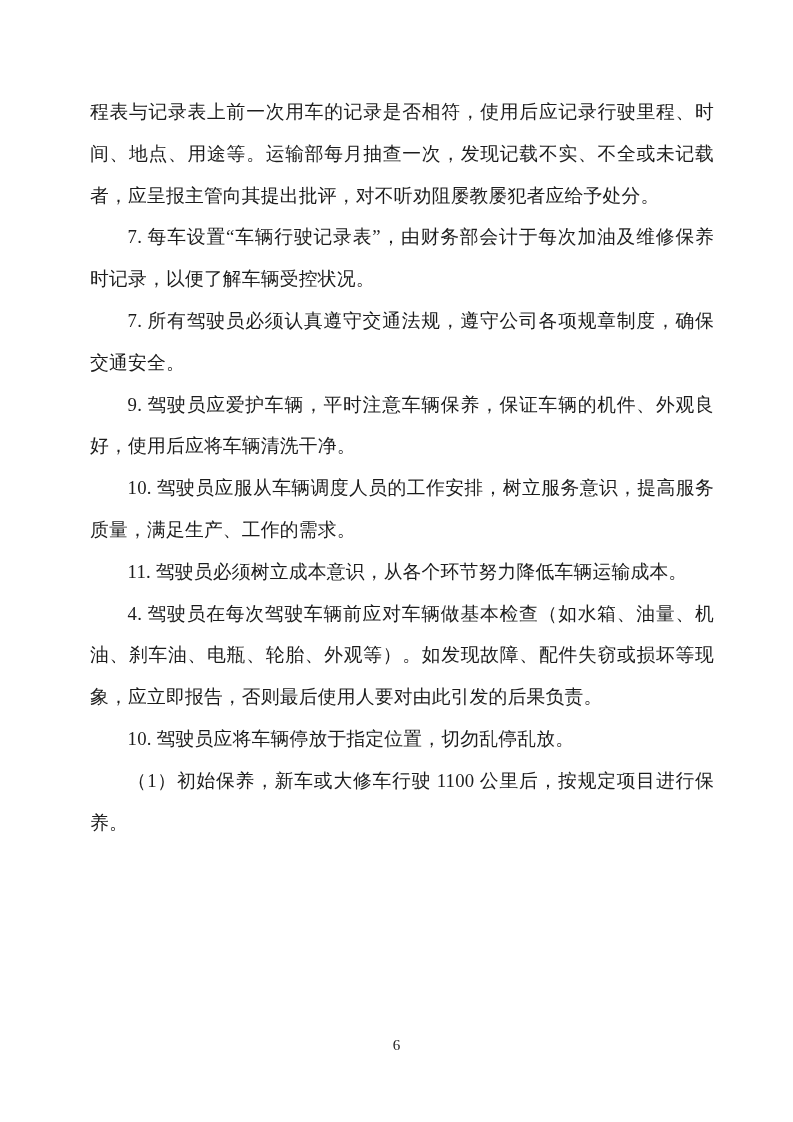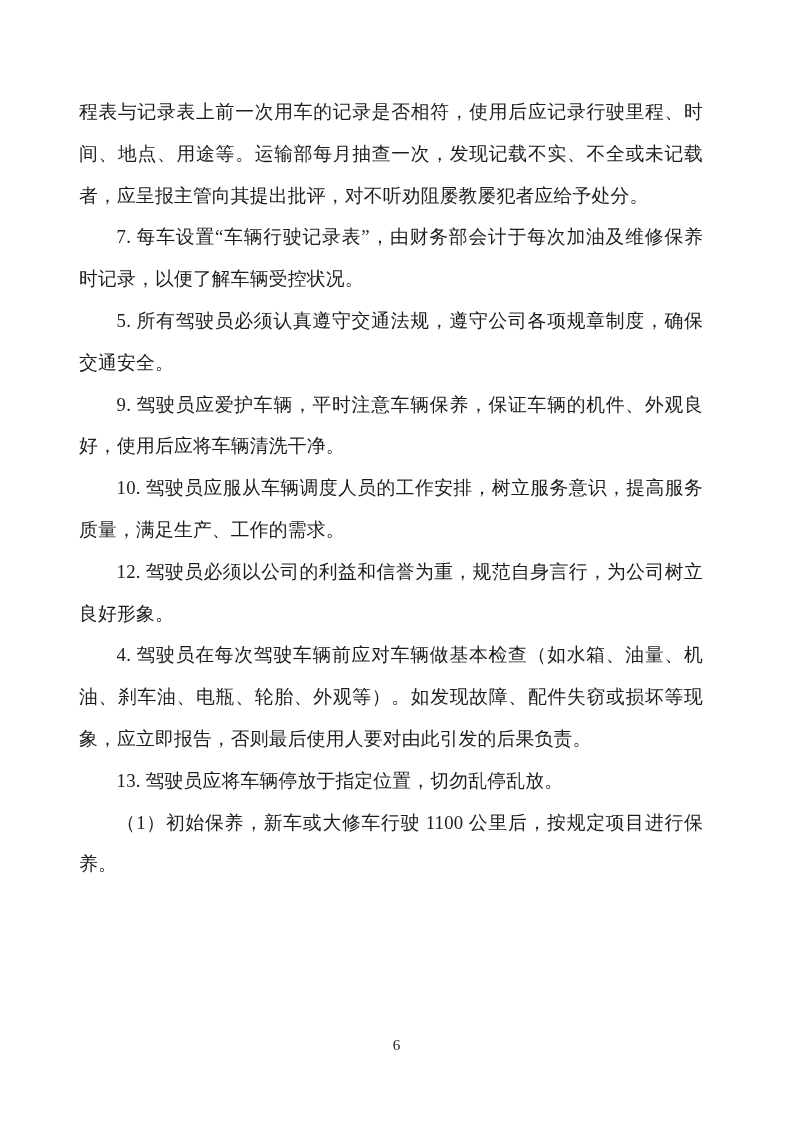--- a/index.html
+++ b/index.html
@@ -9,21 +9,21 @@
   }
   .page {
     position: relative;
     width: 793px;
     height: 1122px;
     background: #ffffff;
     overflow: hidden;
   }
   .content {
     position: absolute;
-    left: 79px;
+    left: 90px;
     top: 91px;
     width: 624px;
   }
   .para {
     margin: 0;
     padding: 0;
     font-family: "Liberation Serif", "DejaVu Serif", serif;
     font-size: 18.8px;
     line-height: 41.8px;
     letter-spacing: 0.2px;
@@ -46,22 +46,22 @@
     color: #1c1c1c;
   }
 </style>
 </head>
 <body>
 
 <div class="page">
   <div class="content">
     <p class="para no-indent">程表与记录表上前一次用车的记录是否相符，使用后应记录行驶里程、时间、地点、用途等。运输部每月抽查一次，发现记载不实、不全或未记载者，应呈报主管向其提出批评，对不听劝阻屡教屡犯者应给予处分。</p>
     <p class="para">7. 每车设置“车辆行驶记录表”，由财务部会计于每次加油及维修保养时记录，以便了解车辆受控状况。</p>
-    <p class="para">5. 所有驾驶员必须认真遵守交通法规，遵守公司各项规章制度，确保交通安全。</p>
+    <p class="para">7. 所有驾驶员必须认真遵守交通法规，遵守公司各项规章制度，确保交通安全。</p>
     <p class="para">9. 驾驶员应爱护车辆，平时注意车辆保养，保证车辆的机件、外观良好，使用后应将车辆清洗干净。</p>
     <p class="para">10. 驾驶员应服从车辆调度人员的工作安排，树立服务意识，提高服务质量，满足生产、工作的需求。</p>
-    <p class="para">12. 驾驶员必须以公司的利益和信誉为重，规范自身言行，为公司树立良好形象。</p>
+    <p class="para">11. 驾驶员必须树立成本意识，从各个环节努力降低车辆运输成本。</p>
     <p class="para">4. 驾驶员在每次驾驶车辆前应对车辆做基本检查（如水箱、油量、机油、刹车油、电瓶、轮胎、外观等）。如发现故障、配件失窃或损坏等现象，应立即报告，否则最后使用人要对由此引发的后果负责。</p>
-    <p class="para">13. 驾驶员应将车辆停放于指定位置，切勿乱停乱放。</p>
+    <p class="para">10. 驾驶员应将车辆停放于指定位置，切勿乱停乱放。</p>
     <p class="para">（1）初始保养，新车或大修车行驶 1100 公里后，按规定项目进行保养。</p>
   </div>
   <div class="page-number">6</div>
 </div>
 
 </body></html>

